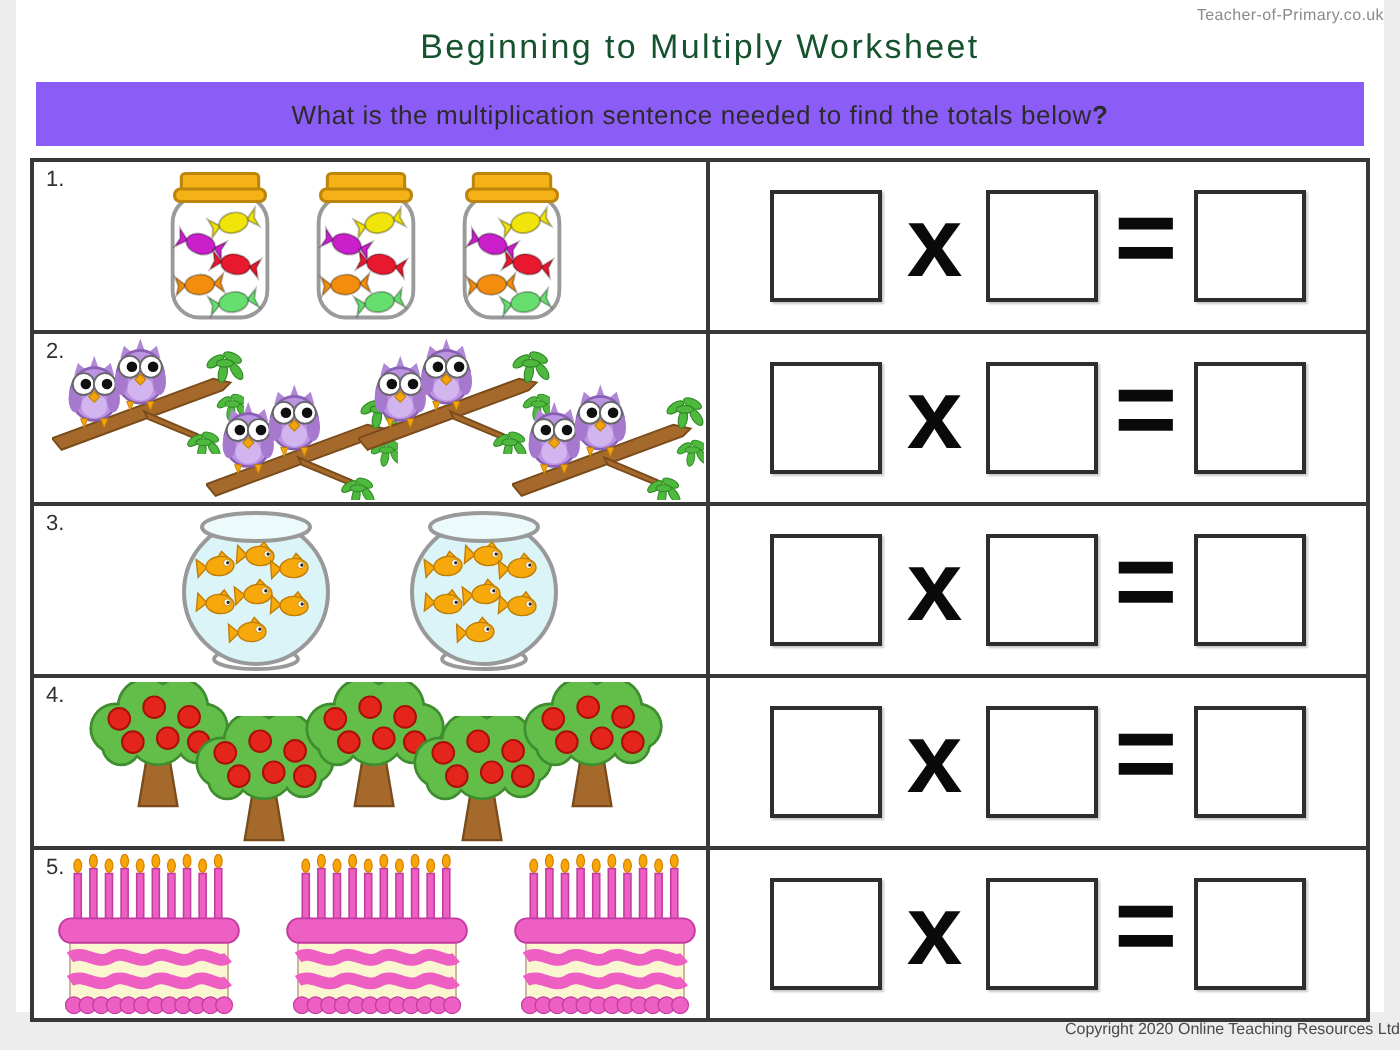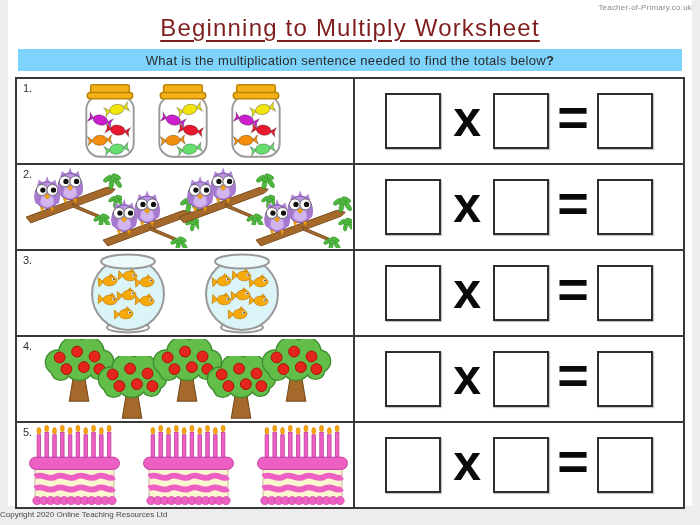--- a/index.html
+++ b/index.html
@@ -1,36 +1,36 @@
 <!DOCTYPE html>
 <html><head>
 <meta charset="utf-8">
 <style>
   *{margin:0;padding:0;box-sizing:border-box}
   html,body{width:700px;height:525px;overflow:hidden}
   body{background:#ededed;font-family:"Liberation Sans",sans-serif;position:relative}
   .page{position:absolute;left:8px;top:0;width:684px;height:506px;background:#ffffff}
   .site-label{text-align:right;font-size:8px;color:#8a8a8a;padding-top:3px;letter-spacing:.2px}
-  .title{display:block;text-align:center;font-size:24px;font-weight:400;color:#7f1d1d;letter-spacing:1.2px;
-         margin-top:2px;text-decoration:underline;text-decoration-thickness:1.5px;text-underline-offset:4px}
-  .question-bar{margin:7px 10px 0;height:22px;background:#7dd3fc;display:flex;align-items:center;justify-content:center;
+  .title{display:block;text-align:center;font-size:17px;font-weight:400;color:#14532d;letter-spacing:1.2px;
+         margin-top:2px;text-decoration-thickness:1.5px;text-underline-offset:4px}
+  .question-bar{margin:7px 10px 0;height:32px;background:#8b5cf6;display:flex;align-items:center;justify-content:center;
                 font-size:13px;color:#2b2b2b;letter-spacing:.3px}
   .question-bar .q-bold{font-weight:700}
   .sheet{margin:6px 7px 0;border:2px solid #383838;height:432px;display:flex;flex-direction:column;background:#fff}
   .row{flex:1;display:flex;border-bottom:2px solid #383838;min-height:0}
   .row:last-child{border-bottom:none}
   .cell-left{width:338px;border-right:2px solid #383838;position:relative;overflow:hidden}
   .row-num{position:absolute;top:3px;left:6px;font-size:11px;color:#303030;z-index:2}
   .illus{position:absolute;left:1px;top:0;width:334px;height:100%}
   .cell-right{flex:1;display:flex;align-items:center;justify-content:center}
   .abox{width:56px;height:56px;border:2px solid #2e2e2e;background:#fff;box-shadow:1px 1px 1px rgba(0,0,0,.22)}
   .op{color:#0a0a0a;line-height:1;font-weight:700}
   .op-x{font-size:50px;margin:0 12px;transform:translateY(-2px)}
   .op-eq{font-size:54px;margin:0 8px;transform:translateY(-4px)}
-  .footer{position:absolute;top:510px;left:0;width:100%;text-align:left;font-size:8px;color:#4a4a4a}
+  .footer{position:absolute;top:510px;left:0;width:100%;text-align:right;font-size:8px;color:#4a4a4a}
   .defs-svg{position:absolute;width:0;height:0;overflow:hidden}
 </style>
 </head>
 <body>
 
 <svg class="defs-svg" aria-hidden="true">
   <defs>
     <g id="candy" stroke="rgba(0,0,0,.28)" stroke-width="1">
       <polygon points="-7,0 -12.5,-4.8 -11,0 -12.5,4.8"></polygon>
       <polygon points="7,0 12.5,-4.8 11,0 12.5,4.8"></polygon>

